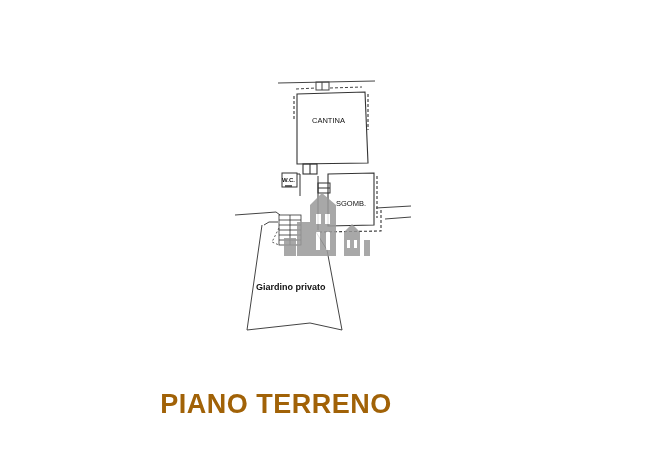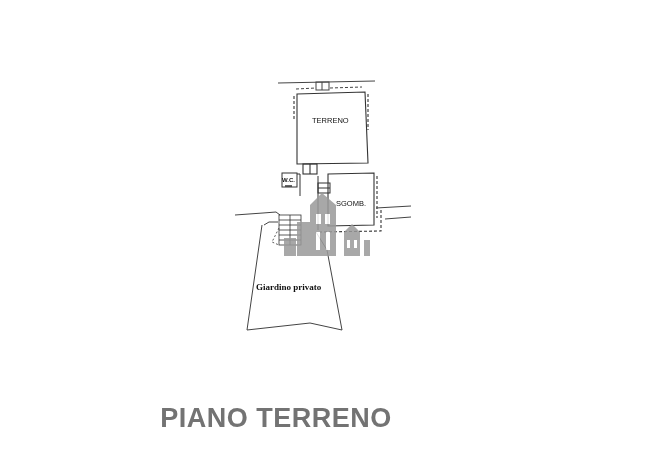--- a/index.html
+++ b/index.html
@@ -2,22 +2,22 @@
 <html><head>
   <meta charset="utf-8">
   <style>
     html, body { margin: 0; padding: 0; background: #ffffff; }
     body { width: 650px; height: 450px; position: relative; overflow: hidden;
            font-family: "Liberation Sans", sans-serif; }
     svg.plan { position: absolute; left: 0; top: 0; }
     .lbl { position: absolute; color: #111; white-space: nowrap; }
     .room { font-size: 7.5px; }
     .garden { font-size: 9px; font-weight: bold; }
-    .title { position: absolute; left: 0; width: 552px; top: 403px; text-align: center;
-             font-size: 27px; font-weight: bold; letter-spacing: 0.5px; color: #737373; }
+    .title { position: absolute; left: 0; width: 552px; top: 389px; text-align: center;
+             font-size: 27px; font-weight: bold; letter-spacing: 0.5px; color: #a16207; }
   </style>
 </head>
 <body>
 
 <svg class="plan" width="650" height="450" viewBox="0 0 650 450">
 
   <g stroke="#444" fill="none" stroke-width="1">
     <line x1="278" y1="83" x2="375" y2="81"></line>
     <line x1="296" y1="89" x2="316" y2="88" stroke-dasharray="3,2"></line>
     <line x1="330" y1="88" x2="362" y2="87" stroke-dasharray="3,2"></line>
@@ -86,18 +86,18 @@
       <rect x="316" y="214" width="5" height="10"></rect>
       <rect x="325" y="214" width="5" height="10"></rect>
       <rect x="316" y="232" width="4" height="18"></rect>
       <rect x="326" y="232" width="4" height="18"></rect>
       <rect x="347" y="240" width="3" height="8"></rect>
       <rect x="354" y="240" width="3" height="8"></rect>
     </g>
   </g>
 </svg>
 
-<div class="lbl room" style="left:312px;top:116px;">TERRENO</div>
+<div class="lbl room" style="left:312px;top:116px;">CANTINA</div>
 <div class="lbl room" style="left:282px;top:177px;font-size:6px;font-weight:bold;">W.C.</div>
 <div class="lbl room" style="left:336px;top:199px;text-align:right;">SGOMB.</div>
-<div class="lbl garden" style="left:256px;top:282px;font-family:Liberation Serif, serif;">Giardino privato</div>
+<div class="lbl garden" style="left:256px;top:282px;">Giardino privato</div>
 
 <div class="title">PIANO TERRENO</div>
 
 </body></html>

